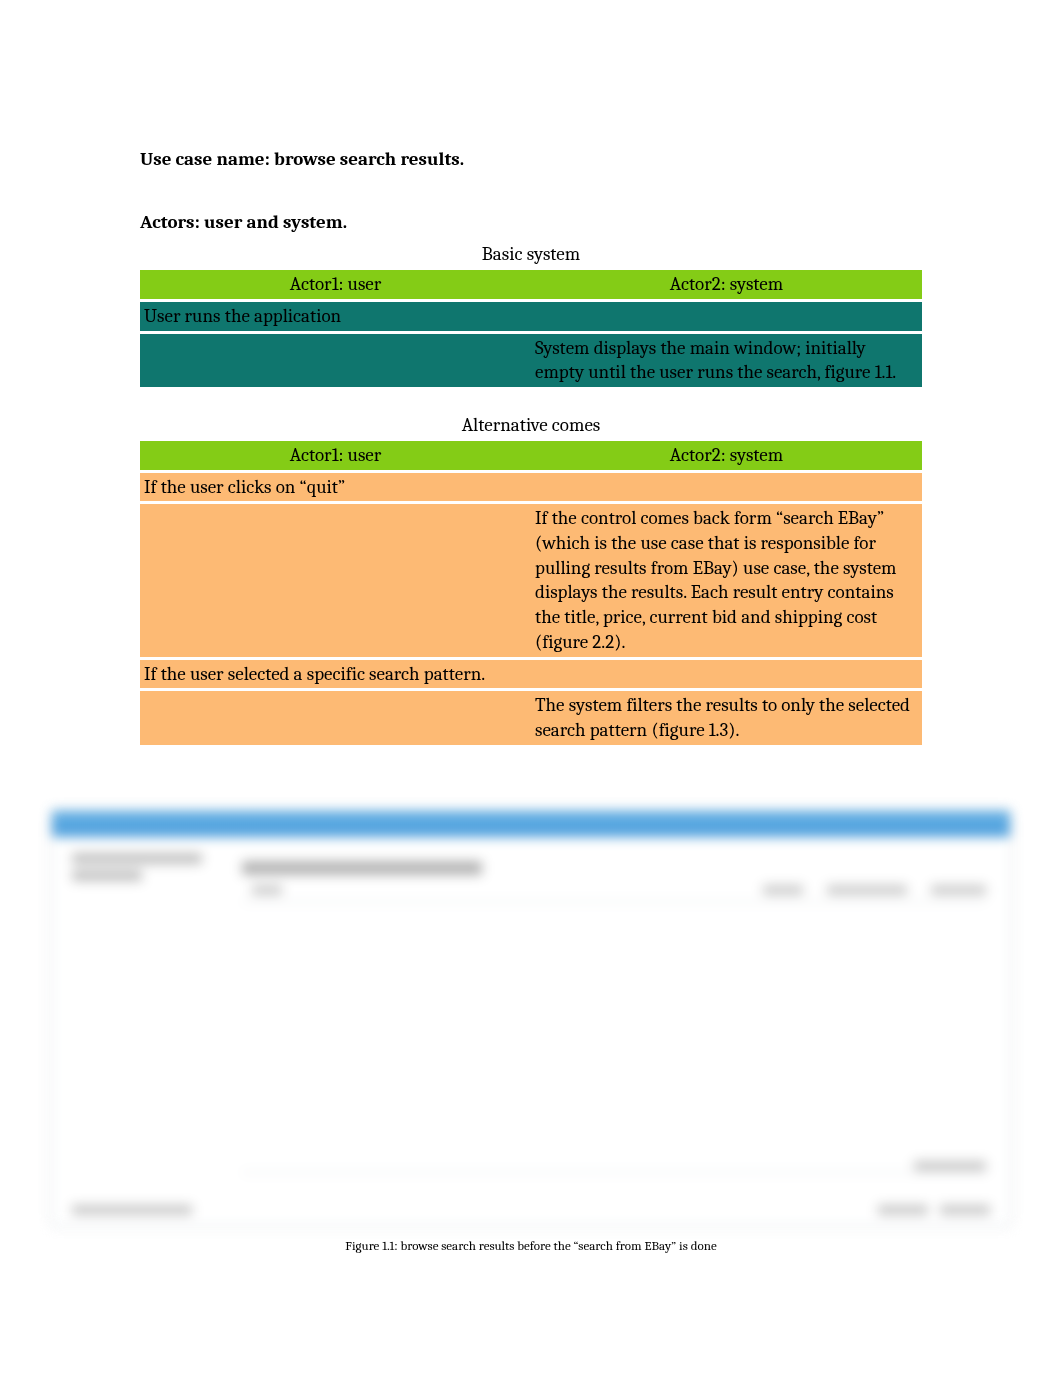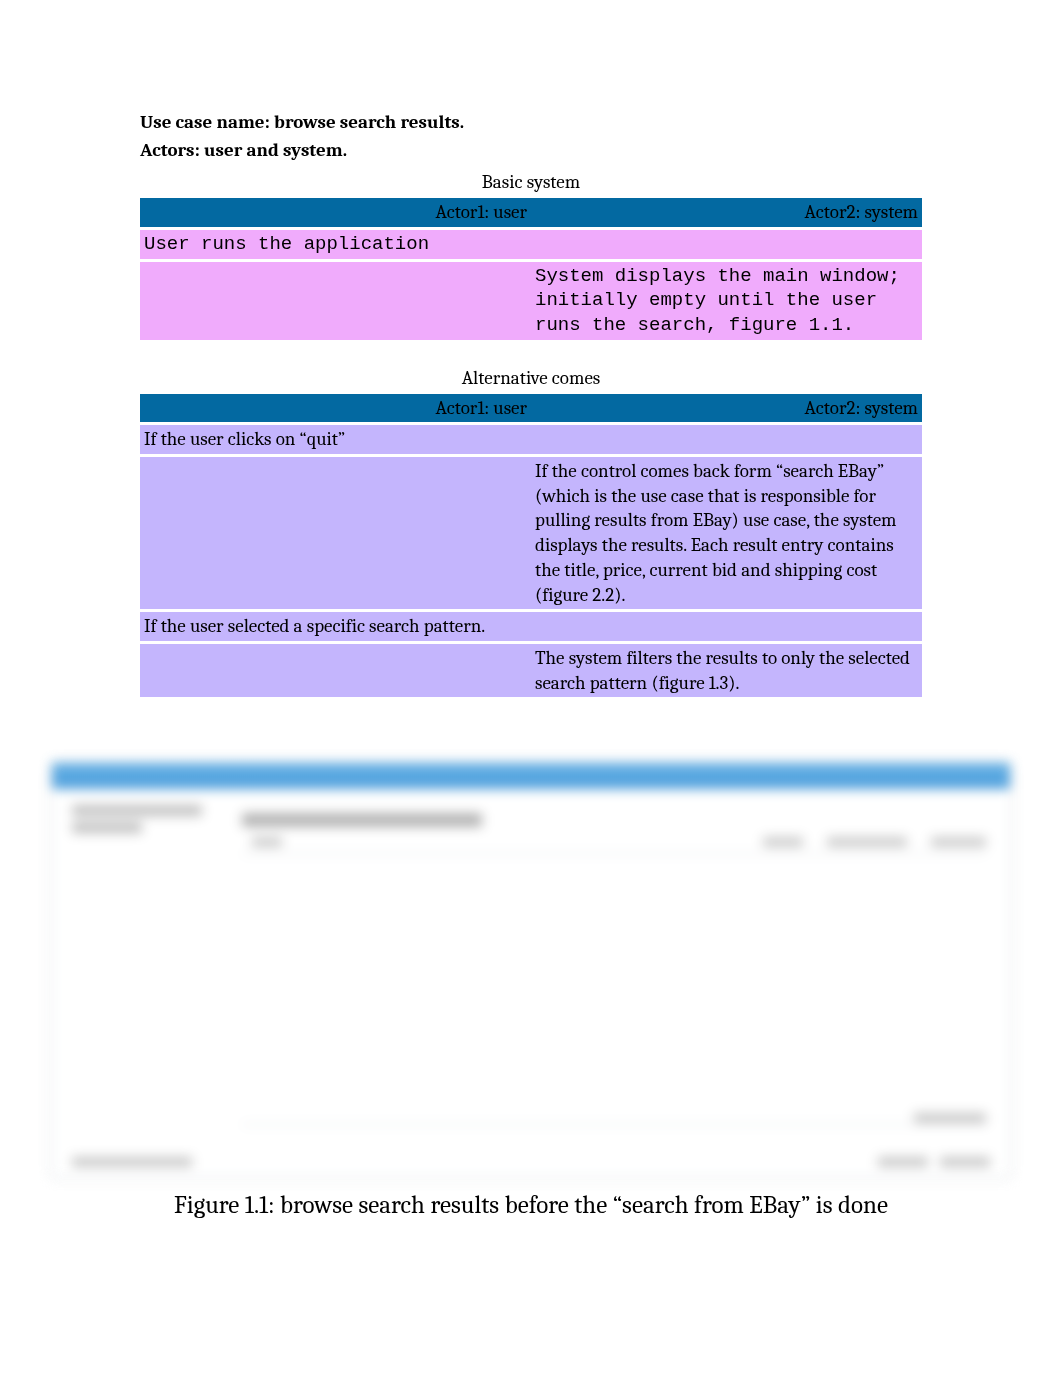--- a/index.html
+++ b/index.html
@@ -10,46 +10,47 @@
       background: #fff;
       width: 1062px;
     }
     .page {
       padding: 110px 140px 40px 140px;
     }
     .heading {
       font-weight: bold;
       margin-bottom: 2px;
       line-height: 1.35;
+      margin-top: 37px;
     }
     .table-wrap {
       margin-top: 4px;
     }
     .caption-row {
       text-align: center;
       padding: 4px 0 2px 0;
     }
     table {
       width: 100%;
       border-collapse: separate;
       border-spacing: 0 3px;
       table-layout: fixed;
     }
     td {
       vertical-align: top;
       padding: 2px 10px 2px 4px;
       line-height: 1.3;
     }
     .header-row td {
-      background: #0369a1;
-      text-align: right;
+      background: #84cc16;
+      text-align: center;
       padding: 2px 4px;
     }
-    .basic-row td { background: #f0abfc; font-family: Liberation Mono, monospace; }
-    .alt-row td { background: #c4b5fd; }
+    .basic-row td { background: #0f766e; }
+    .alt-row td { background: #fdba74; }
     .sep { height: 16px; }
 
     
     .figure-area {
       position: relative;
       width: 100%;
       padding: 0;
       margin-top: 22px;
     }
     .mock-window {
@@ -122,21 +123,21 @@
       position: absolute;
       right: 24px;
       bottom: 54px;
       width: 72px; height: 10px;
       background: #c0c0c0; border-radius: 2px;
     }
 
     .figure-caption {
       text-align: center;
       margin-top: 12px;
-      font-size: 25px;
+      font-size: 13px;
     }
   </style>
 </head>
 <body>
 
 <div class="page">
 
   <div class="heading">Use case name: browse search results.</div>
   <div class="heading">Actors: user and system.</div>
 

